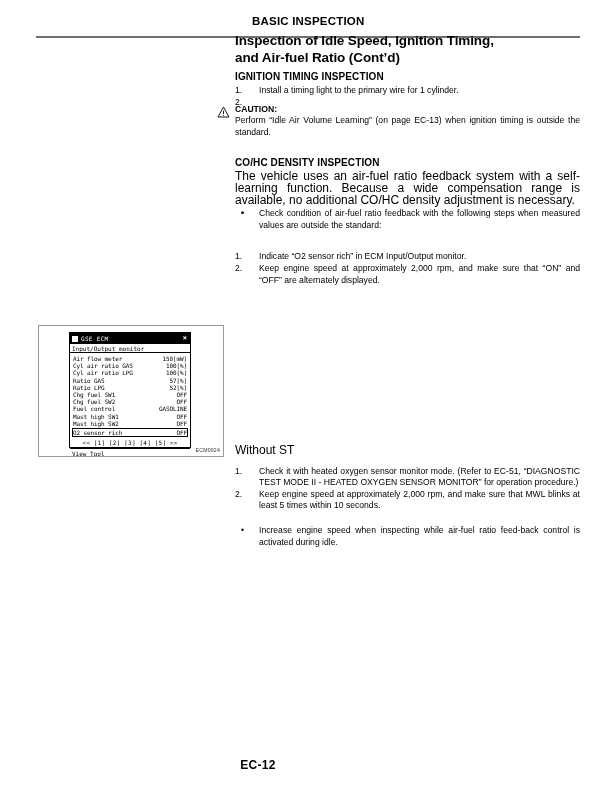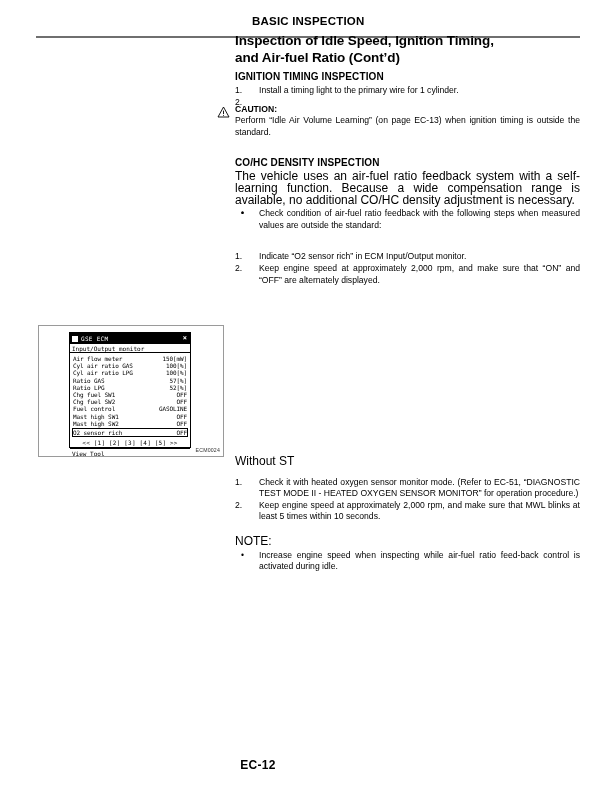--- a/index.html
+++ b/index.html
@@ -222,21 +222,21 @@
   .ecm-footer {
     font-size: 6px;
     line-height: 9px;
     padding-left: 2px;
   }
 
   
   .content-lower {
     position: absolute;
     left: 235px;
-    top: 456px;
+    top: 445px;
     width: 345px;
   }
 
   
   .page-footer {
     position: absolute;
     left: 0;
     top: 758px;
     width: 516px;
     text-align: center;
@@ -399,21 +399,20 @@
       <span>Check it with heated oxygen sensor monitor mode. (Refer to EC-51, “DIAGNOSTIC TEST MODE II - HEATED OXYGEN SENSOR MONITOR” for operation procedure.)</span>
     </div>
     <div class="list-item">
       <span class="marker">2.</span>
       <span>Keep engine speed at approximately 2,000 rpm, and make sure that MWL blinks at least 5 times within 10 seconds.</span>
     </div>
   </div>
 
   <div class="spacer-lg"></div>
 
-  <div class="para plain">NOTE:</div>
 
   <div class="list">
     <div class="list-item">
       <span class="marker bullet">•</span>
       <span>Increase engine speed when inspecting while air-fuel ratio feed-back control is activated during idle.</span>
     </div>
   </div>
 
 </div>
 

